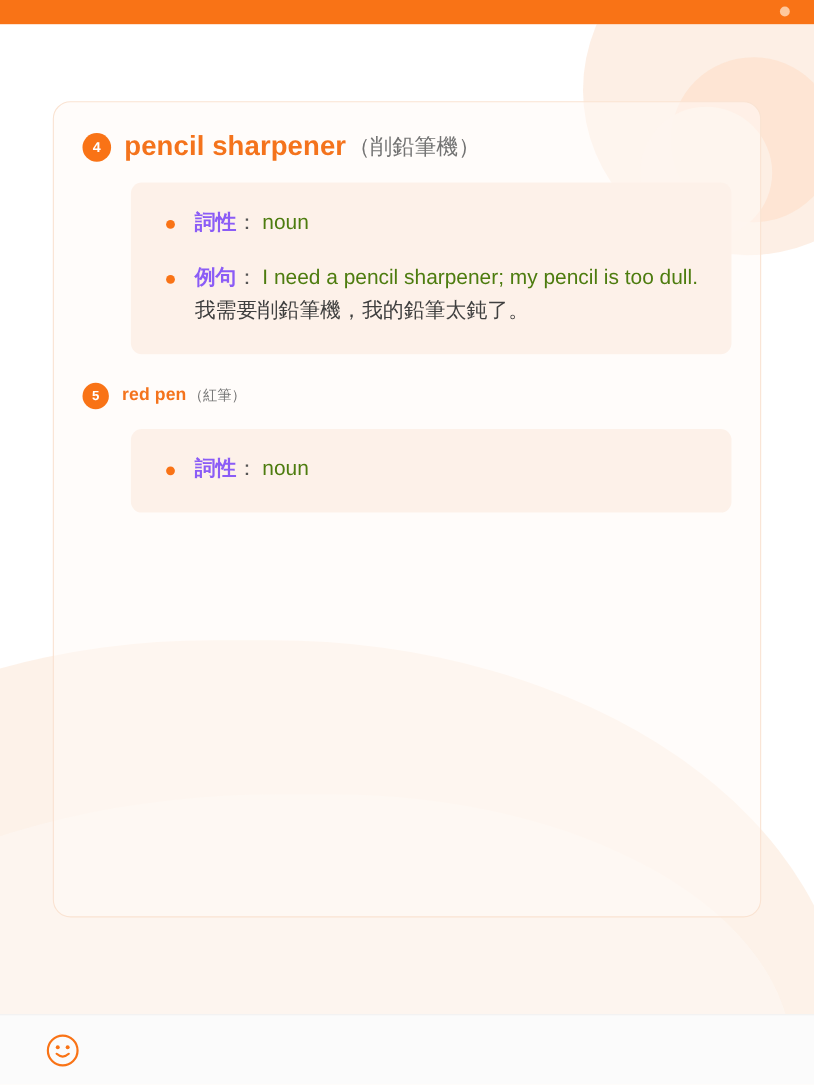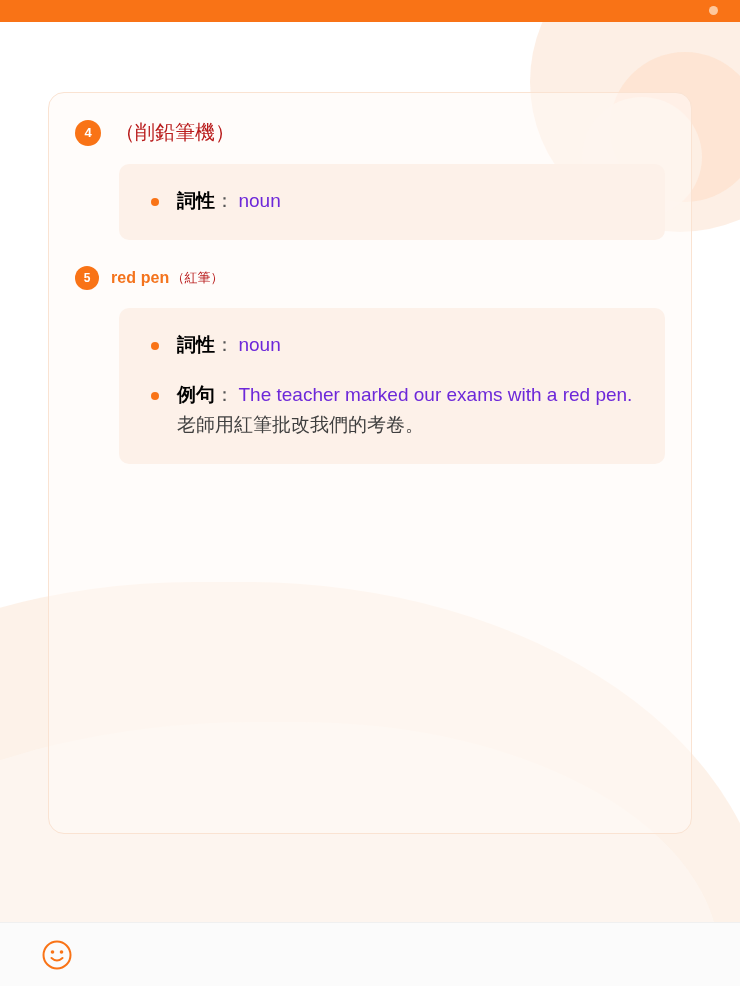--- a/index.html
+++ b/index.html
@@ -121,21 +121,21 @@
     margin-right: 12px;
   }
   .term {
     font-size: 25px;
     font-weight: bold;
     color: #f4731c;
     letter-spacing: .1px;
   }
   .term-zh {
     font-size: 20px;
-    color: #b91c1c;
+    color: #737373;
     margin-left: 2px;
   }
   .entry-head.small .term { font-size: 16px; }
   .entry-head.small .term-zh { font-size: 13px; }
   .entry-head.small .num-badge { width: 24px; height: 24px; font-size: 12px; }
 
   
   .detail {
     margin: 0 26px 26px 70px;
     background: #fdf1e9;
@@ -150,30 +150,30 @@
   .detail-row:last-child { margin-bottom: 0; }
   .bullet {
     flex: 0 0 auto;
     width: 8px; height: 8px;
     border-radius: 50%;
     background: #f97316;
     margin: 12px 18px 0 6px;
   }
   .row-body { flex: 1 1 auto; }
   .label {
-    color: #000000;
+    color: #8b5cf6;
     font-size: 19px;
     font-weight: bold;
   }
   .colon {
     color: #555555;
     font-size: 19px;
   }
   .value {
-    color: #6d28d9;
+    color: #4d7c0f;
     font-size: 19px;
     line-height: 1.58;
   }
   .value-zh {
     display: block;
     color: #3f3f3f;
     font-size: 19px;
     line-height: 1.58;
   }
 
@@ -206,53 +206,54 @@
   <div class="blob blob-b"></div>
   <div class="blob blob-c"></div>
   <div class="swoosh"></div>
   <div class="swoosh2"></div>
 </div>
 
 <div class="card">
 
   <div class="entry-head">
     <div class="num-badge">4</div>
+    <div class="term">pencil sharpener</div>
     <div class="term-zh">（削鉛筆機）</div>
-  </div>
-
-  <div class="detail">
-    <div class="detail-row">
-      <div class="bullet"></div>
-      <div class="row-body">
-        <span class="label">詞性</span><span class="colon">：</span>
-        <span class="value">noun</span>
-      </div>
-    </div>
-  </div>
-
-  <div class="entry-head small">
-    <div class="num-badge">5</div>
-    <div class="term">red pen</div>
-    <div class="term-zh">（紅筆）</div>
   </div>
 
   <div class="detail">
     <div class="detail-row">
       <div class="bullet"></div>
       <div class="row-body">
         <span class="label">詞性</span><span class="colon">：</span>
         <span class="value">noun</span>
       </div>
     </div>
     <div class="detail-row">
       <div class="bullet"></div>
       <div class="row-body">
         <span class="label">例句</span><span class="colon">：</span>
-        <span class="value">The teacher marked our exams with a red pen.</span>
-        <span class="value-zh">老師用紅筆批改我們的考卷。</span>
+        <span class="value">I need a pencil sharpener; my pencil is too dull.</span>
+        <span class="value-zh">我需要削鉛筆機，我的鉛筆太鈍了。</span>
+      </div>
+    </div>
+  </div>
+
+  <div class="entry-head small">
+    <div class="num-badge">5</div>
+    <div class="term">red pen</div>
+    <div class="term-zh">（紅筆）</div>
+  </div>
+
+  <div class="detail">
+    <div class="detail-row">
+      <div class="bullet"></div>
+      <div class="row-body">
+        <span class="label">詞性</span><span class="colon">：</span>
+        <span class="value">noun</span>
       </div>
     </div>
   </div>
 
 </div>
 
 <div class="footer">
   <svg class="smiley" viewBox="0 0 30 30">
     <circle cx="15" cy="15" r="13.5" fill="none" stroke="#f97316" stroke-width="2"></circle>
     <circle cx="10.5" cy="12" r="1.8" fill="#f97316"></circle>

